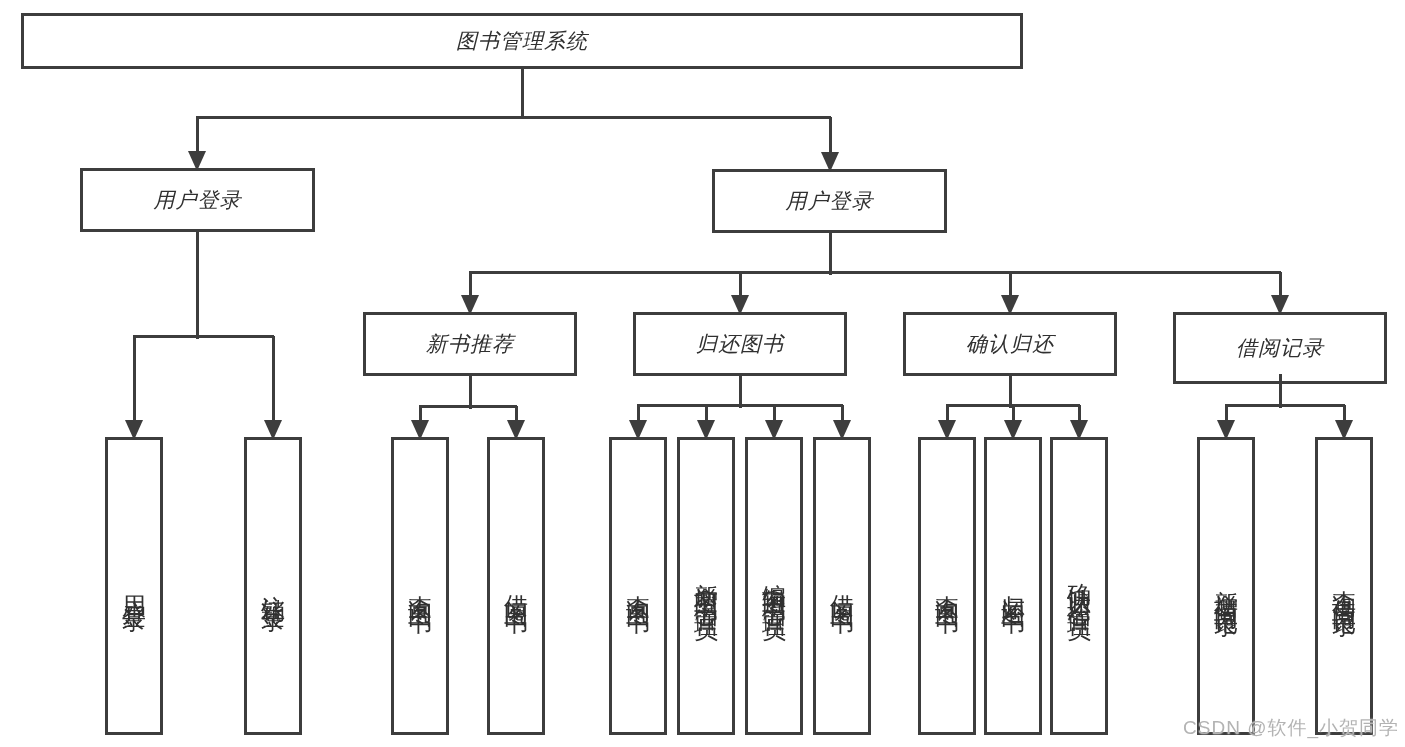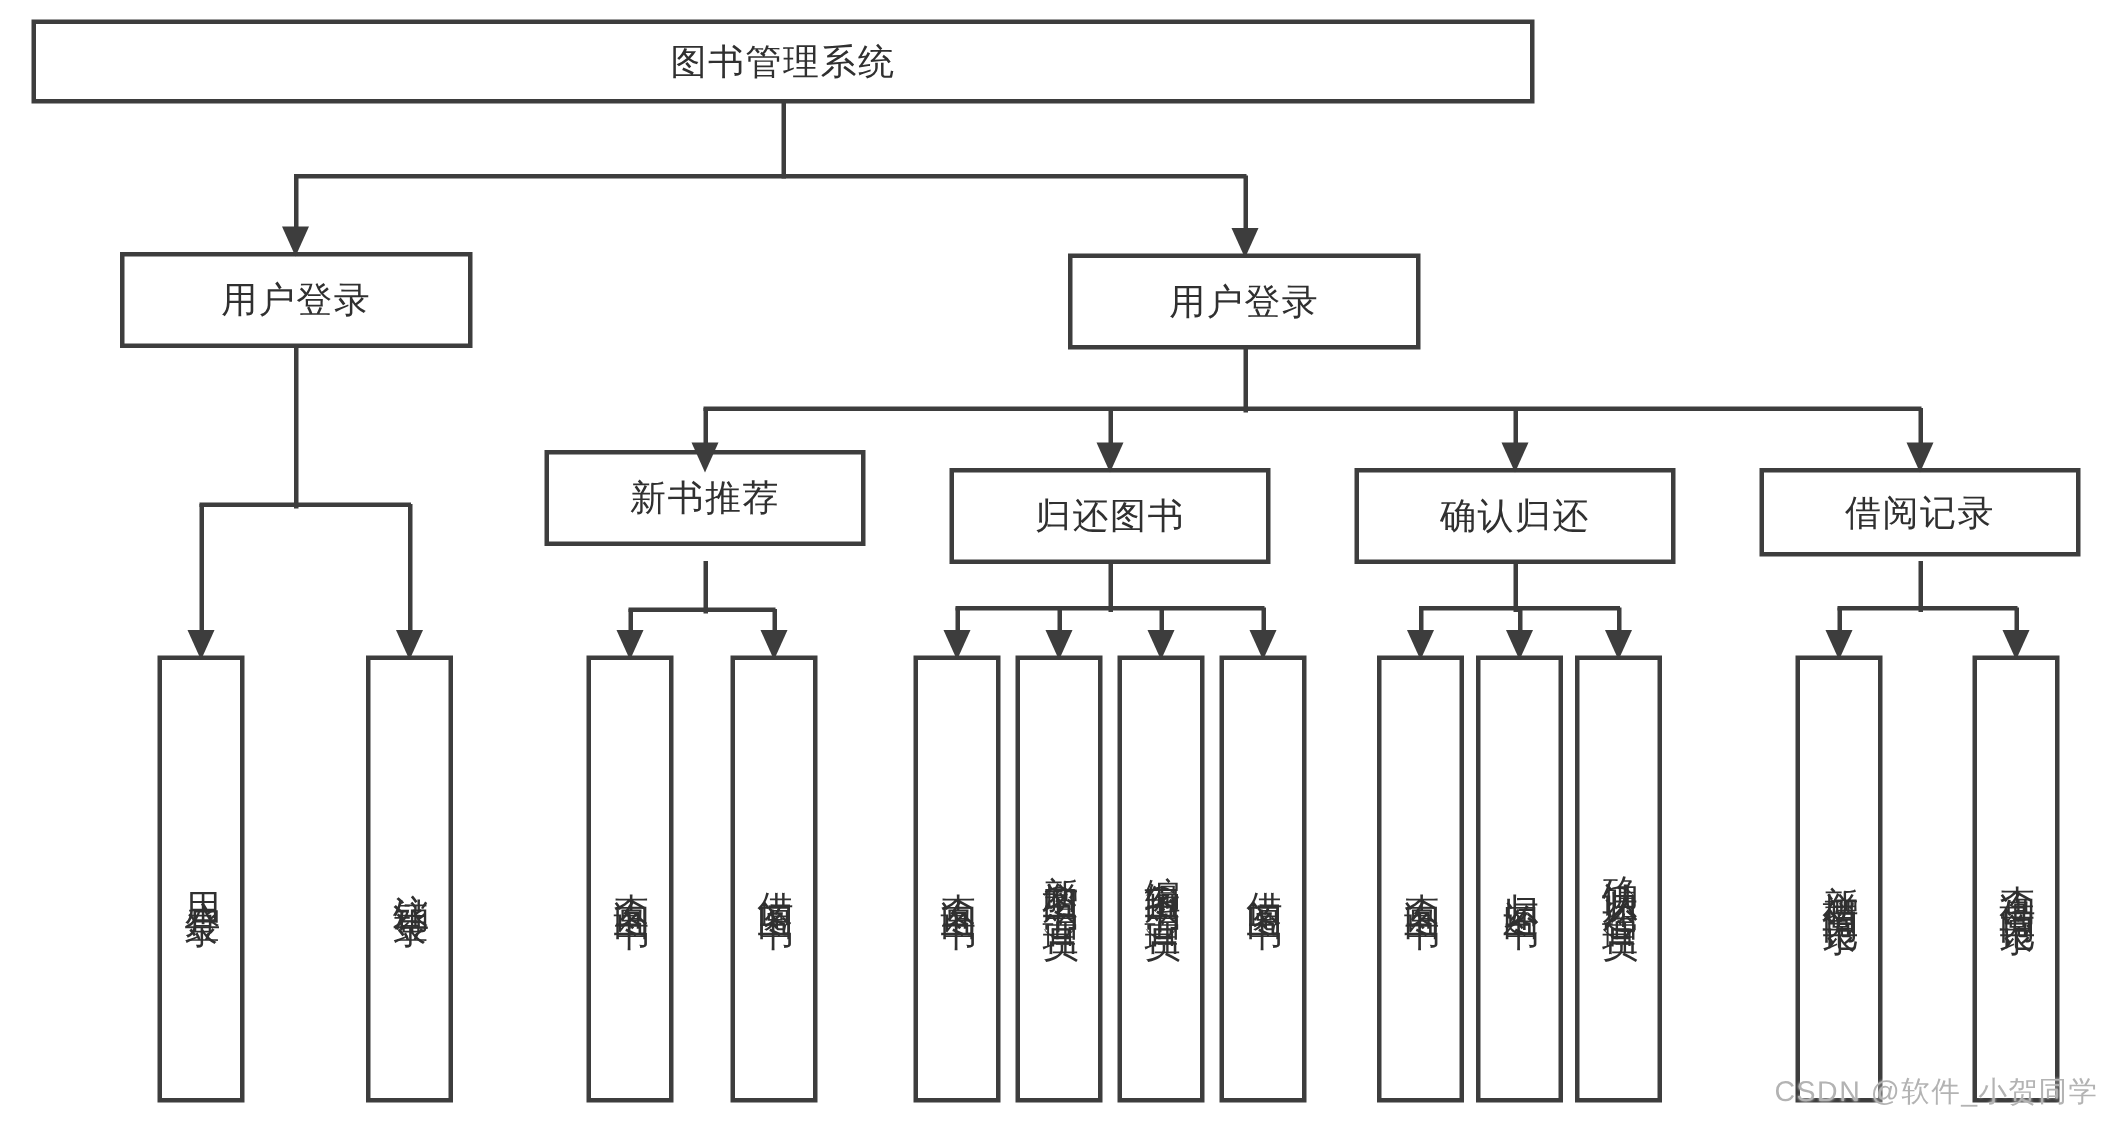--- a/index.html
+++ b/index.html
@@ -20,23 +20,24 @@
     box-sizing: border-box;
     background: #ffffff;
     border: 3px solid #3d3d3d;
     color: #303030;
     display: flex;
     align-items: center;
     justify-content: center;
     text-align: center;
   }
   .box.h {
-    font-size: 24px;
+    font-size: 21px;
     letter-spacing: 1px;
     white-space: nowrap;
+    font-style: italic;
   }
   .box.v {
     writing-mode: vertical-rl;
     font-size: 24px;
     letter-spacing: 5px;
     line-height: 1;
   }
   .line {
     position: absolute;
     background: #3d3d3d;
@@ -62,24 +63,24 @@
   }
 </style>
 </head>
 <body>
 
 <div id="canvas">
   <span class="watermark">CSDN @软件_小贺同学</span>
 <div class="box h" style="left: 21px; top: 13px; width: 1002px; height: 56px;">图书管理系统</div>
     <div class="box h" style="left: 80px; top: 168px; width: 235px; height: 64px;">用户登录</div>
     <div class="box h" style="left: 712px; top: 169px; width: 235px; height: 64px;">用户登录</div>
-    <div class="box h" style="left: 363px; top: 300px; width: 214px; height: 64px;">新书推荐</div>
+    <div class="box h" style="left: 363px; top: 312px; width: 214px; height: 64px;">新书推荐</div>
     <div class="box h" style="left: 633px; top: 312px; width: 214px; height: 64px;">归还图书</div>
     <div class="box h" style="left: 903px; top: 312px; width: 214px; height: 64px;">确认归还</div>
-    <div class="box h" style="left: 1173px; top: 312px; width: 214px; height: 59px;">借阅记录</div>
+    <div class="box h" style="left: 1173px; top: 312px; width: 214px; height: 72px;">借阅记录</div>
     <div class="box v" style="left: 105px; top: 437px; width: 58px; height: 298px;">用户登录</div>
     <div class="box v" style="left: 244px; top: 437px; width: 58px; height: 298px;">注销登录</div>
     <div class="box v" style="left: 391px; top: 437px; width: 58px; height: 298px;">查询图书</div>
     <div class="box v" style="left: 487px; top: 437px; width: 58px; height: 298px;">借阅图书</div>
     <div class="box v" style="left: 609px; top: 437px; width: 58px; height: 298px;">查询图书</div>
     <div class="box v" style="left: 677px; top: 437px; width: 58px; height: 298px;">新增图书（管理员）</div>
     <div class="box v" style="left: 745px; top: 437px; width: 58px; height: 298px;">编辑图书（管理员）</div>
     <div class="box v" style="left: 813px; top: 437px; width: 58px; height: 298px;">借阅图书</div>
     <div class="box v" style="left: 918px; top: 437px; width: 58px; height: 298px;">查询图书</div>
     <div class="box v" style="left: 984px; top: 437px; width: 58px; height: 298px;">归还图书</div>

